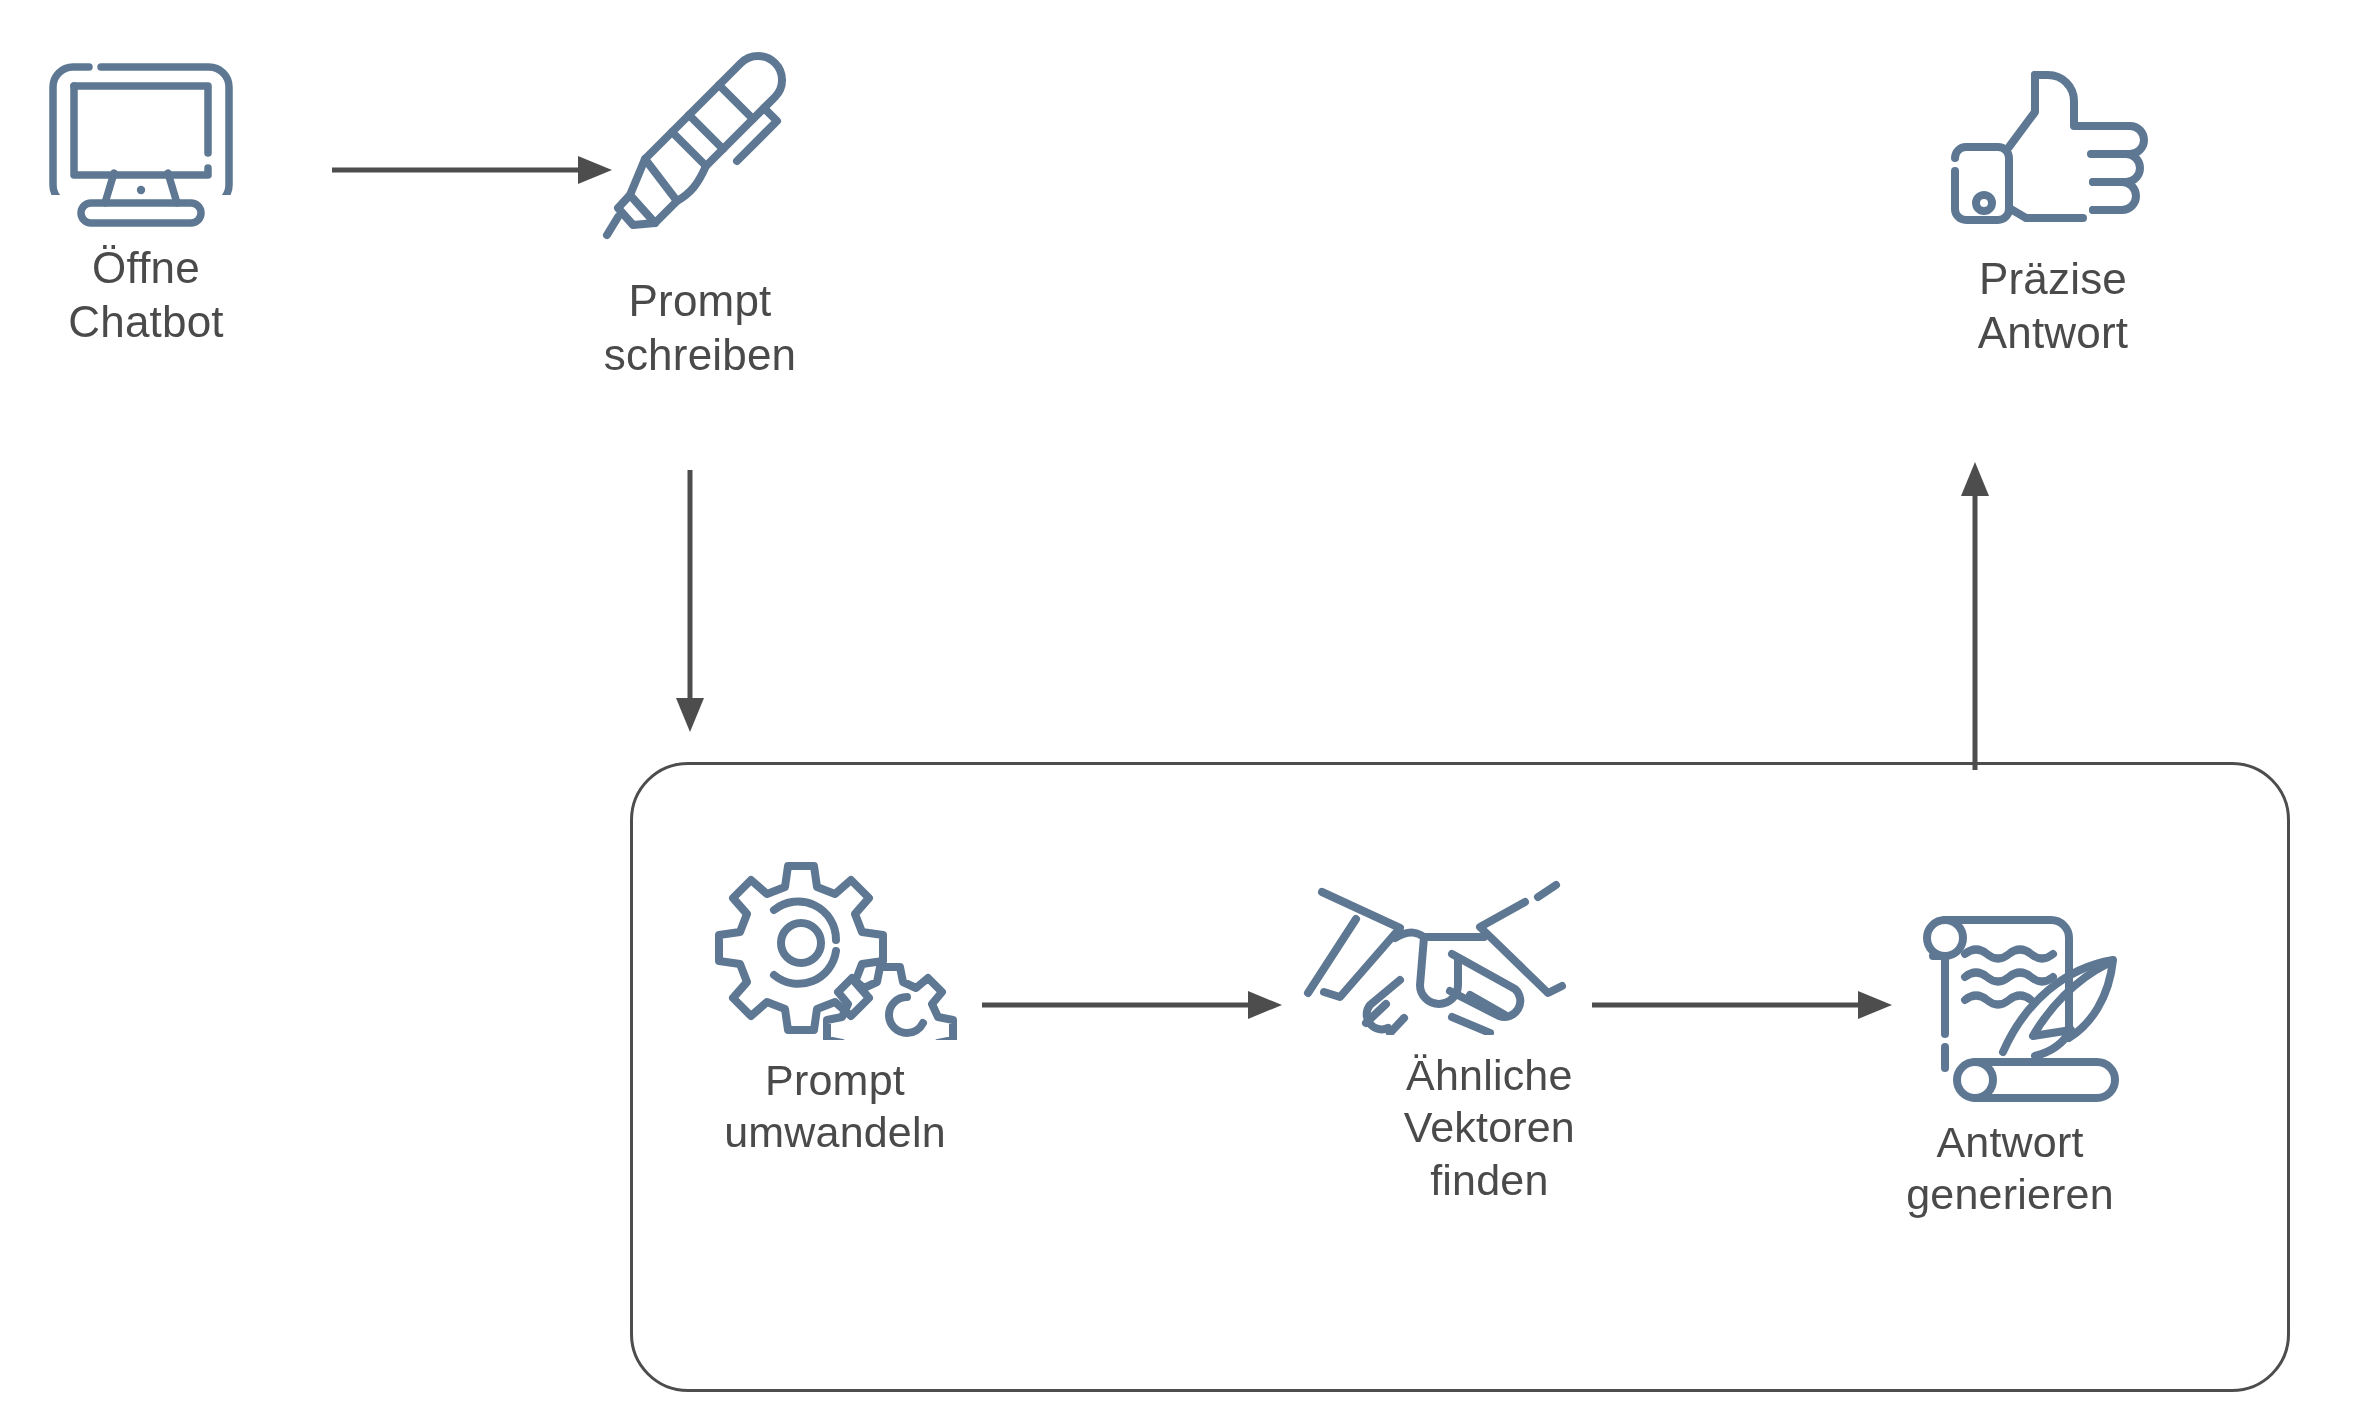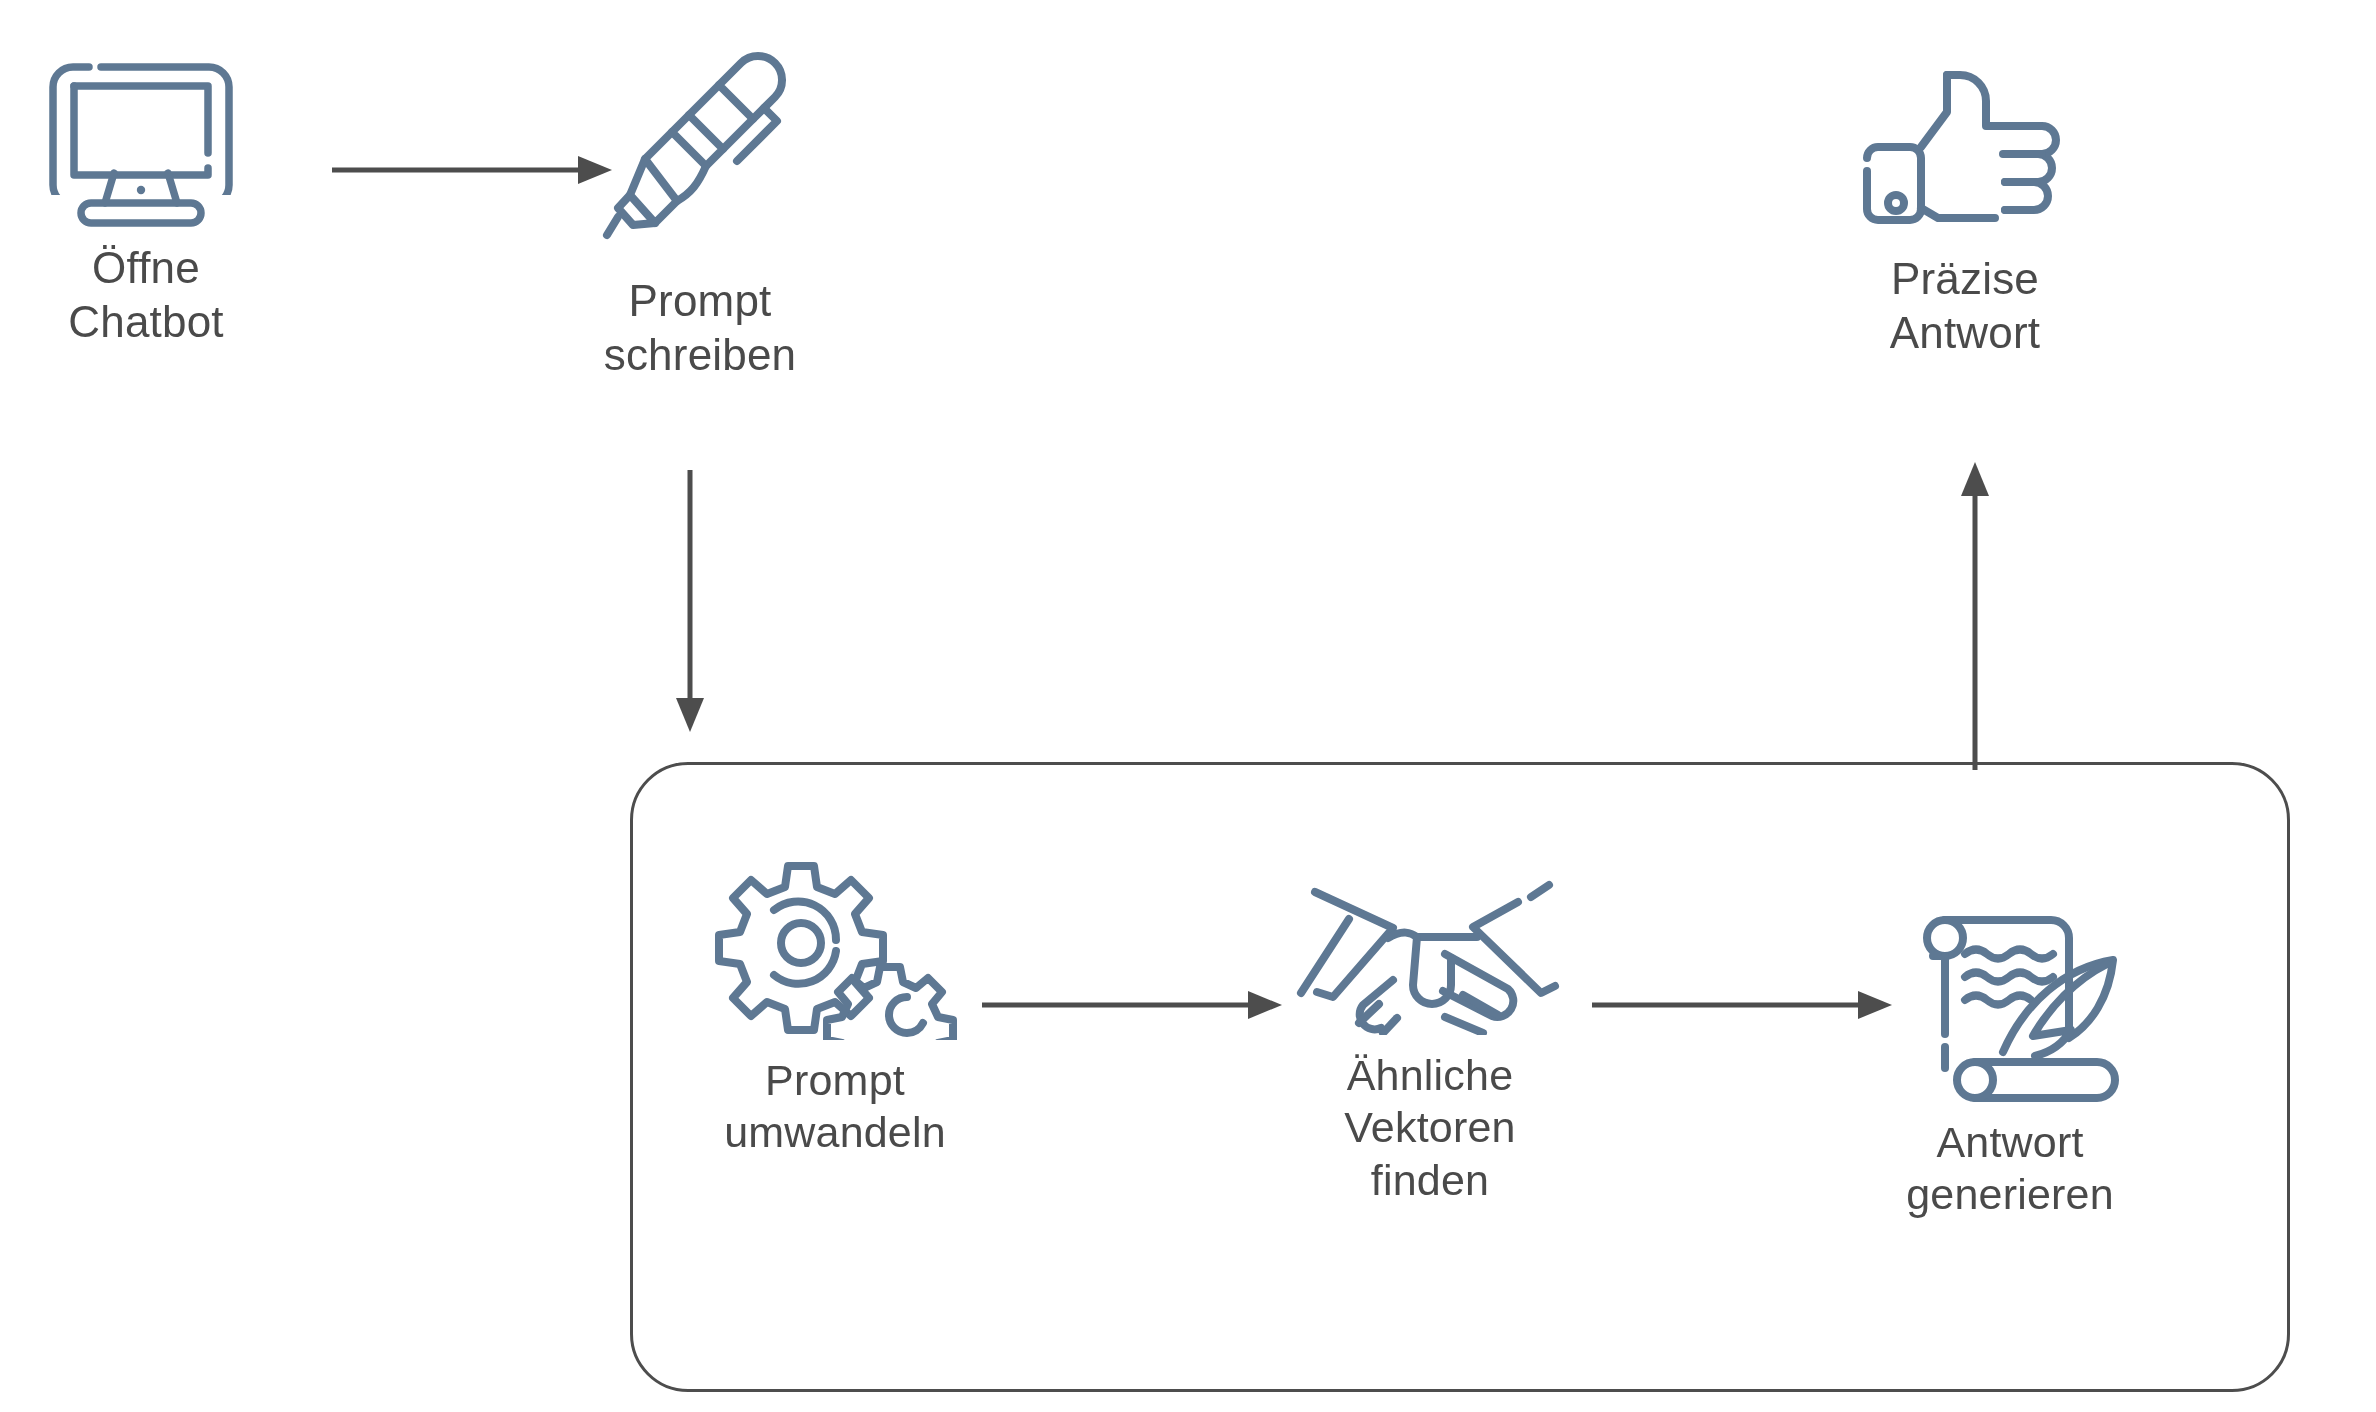--- a/index.html
+++ b/index.html
@@ -126,21 +126,21 @@
         <path d="M60 114 L92 156 L70 178 L45 150 Z"></path>
 
         <path d="M45 150 L33 163 L48 180 L70 178"></path>
         <path d="M33 172 L22 190"></path>
       </svg>
     </span>
     <span class="node-label">Prompt
 schreiben</span>
   </div>
 
-  <div class="node" style="left:1830px; top:48px; width:270px;">
+  <div class="node" style="left:1918px; top:48px; width:270px;">
     <span class="icon-wrap">
       <svg width="250" height="190" viewBox="0 0 250 190" fill="none" stroke="#5e7893" stroke-width="8" stroke-linecap="round" stroke-linejoin="round">
 
         <path d="M27 110 a11 11 0 0 1 11 -11 H70 a11 11 0 0 1 11 11 V161 a11 11 0 0 1 -11 11 H38 a11 11 0 0 1 -11 -11 V123"></path>
         <circle cx="56" cy="155" r="8"></circle>
 
         <path d="M107 27 H120 a26 26 0 0 1 26 26 V78 H202 a14 14 0 0 1 0 28"></path>
         <path d="M107 27 V64 L81 99"></path>
         <path d="M81 160 L98 170 H155"></path>
 
@@ -167,21 +167,21 @@
 
         <path d="M182 122 h20 l3 15 13 6 12 -10 14 14 -10 12 6 13 15 3 v20 l-15 3 -6 13 10 12 -14 14 -12 -10 -13 6 -3 15 h-20 l-3 -15 -13 -6 -12 10 -14 -14 10 -12 -6 -13 -15 -3 v-20 l15 -3 6 -13 -10 -12 14 -14 12 10 13 -6 z"></path>
 
         <path d="M209 152 a18 18 0 1 0 0 36 a18 18 0 0 0 16 -10"></path>
       </svg>
     </span>
     <span class="node-label inner">Prompt
 umwandeln</span>
   </div>
 
-  <div class="node" style="left:1285px; top:855px; width:290px;">
+  <div class="node" style="left:1285px; top:855px; width:290px;align-items:flex-end;">
     <span class="icon-wrap">
       <svg width="275" height="180" viewBox="0 0 275 180" fill="none" stroke="#5e7893" stroke-width="8" stroke-linecap="round" stroke-linejoin="round">
 
         <path d="M22 37 L100 73 L40 142 L24 137"></path>
         <path d="M56 64 L8 138"></path>
 
         <path d="M225 47 L180 72 L248 138 L262 131"></path>
         <path d="M256 30 L238 42"></path>
 
         <path d="M95 83 C110 74 118 78 124 82 H184"></path>

